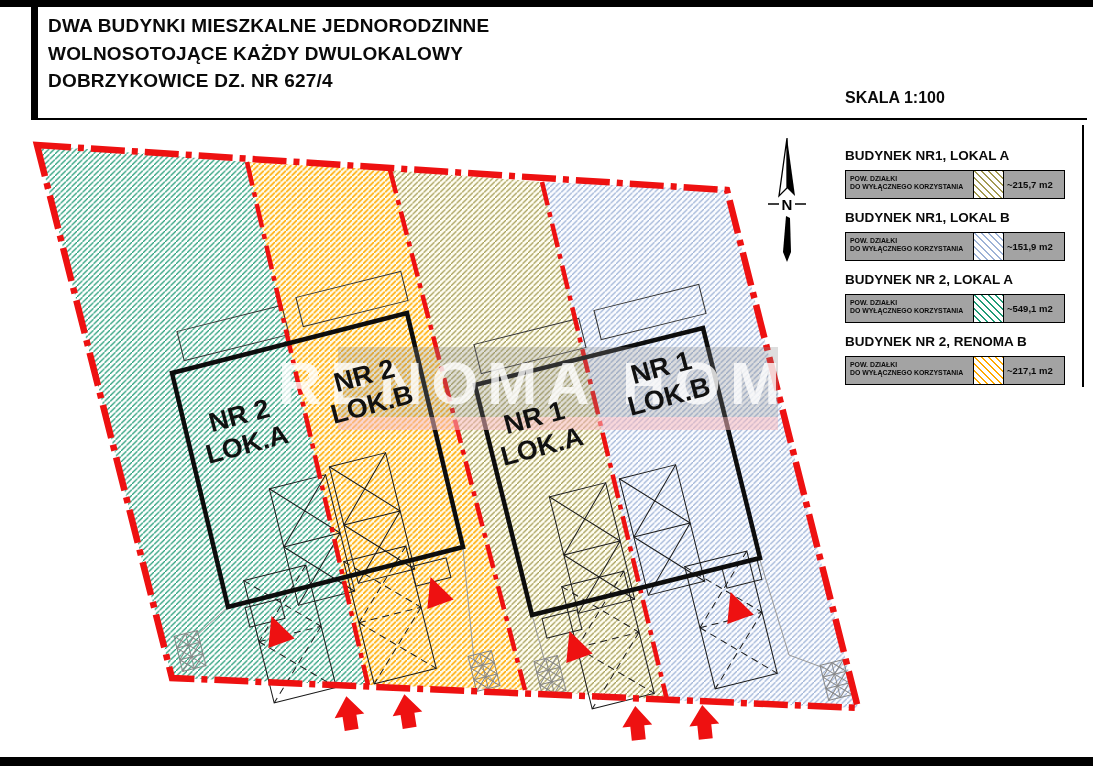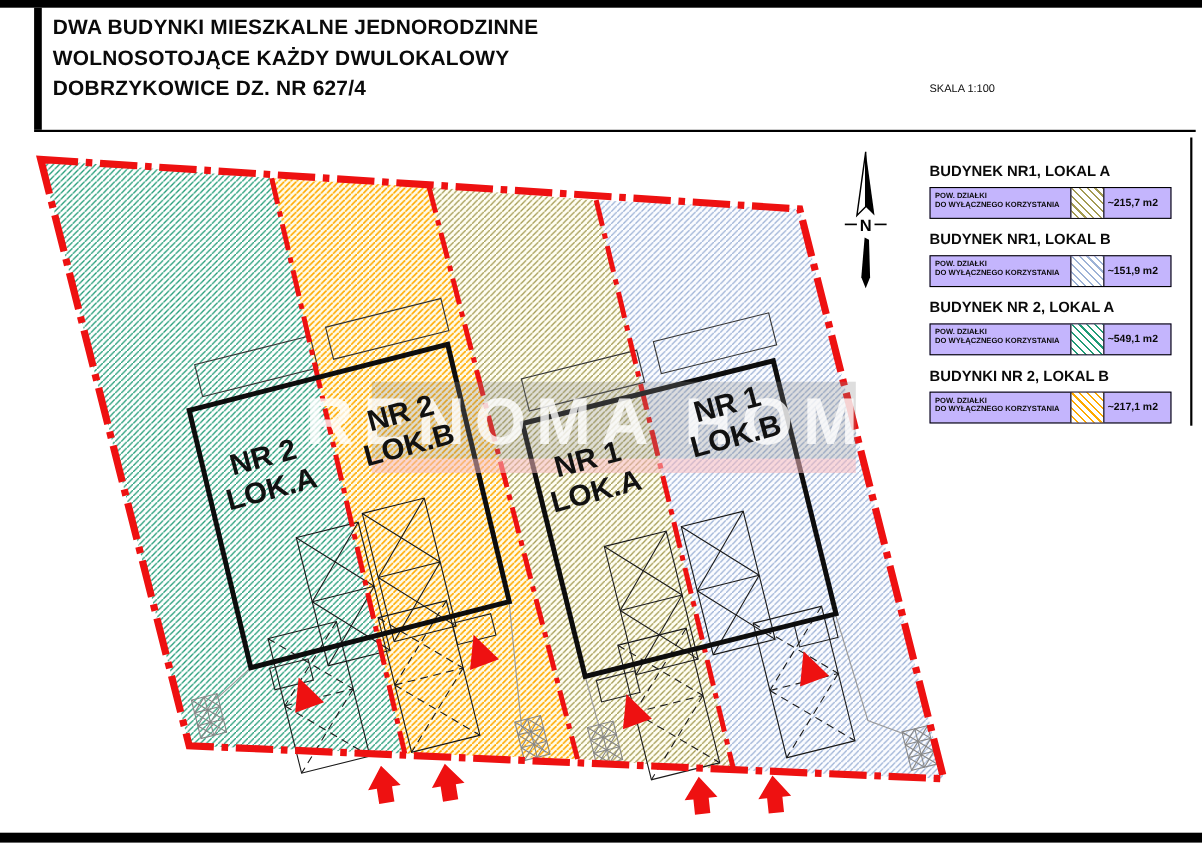--- a/index.html
+++ b/index.html
@@ -5,26 +5,26 @@
   html,body{margin:0;padding:0;}
   body{width:1093px;height:772px;position:relative;background:#ffffff;
        font-family:"Liberation Sans",sans-serif;overflow:hidden;color:#0a0a0a;}
   .frame-top{position:absolute;left:0;top:0;width:1093px;height:7px;background:#000;}
   .frame-bottom{position:absolute;left:0;top:757px;width:1093px;height:9px;background:#000;}
   .header-bar-left{position:absolute;left:31px;top:7px;width:7px;height:111px;background:#000;}
   .header-rule{position:absolute;left:31px;top:118px;width:1056px;height:2px;background:#000;}
   .legend-edge{position:absolute;left:1082px;top:125px;width:2px;height:262px;background:#000;}
   #title-block{position:absolute;left:48px;top:12px;font-weight:bold;font-size:19px;
                line-height:27.5px;letter-spacing:.2px;white-space:nowrap;}
-  #scale-label{position:absolute;left:845px;top:76px;font-weight:normal;font-size:10px;}
+  #scale-label{position:absolute;left:845px;top:89px;font-weight:bold;font-size:16px;}
   #plan-svg{position:absolute;left:0;top:0;}
   #legend{position:absolute;left:845px;top:148px;width:220px;}
   .lg-title{font-weight:bold;font-size:13.5px;margin:0 0 7px 0;white-space:nowrap;}
   .lg-box{display:flex;align-items:stretch;border:1.6px solid #000;height:27px;
-          margin:0 0 11px 0;background:#c4b5fd;}
+          margin:0 0 11px 0;background:#a3a3a3;}
   .lg-desc{flex:1;font-size:6.9px;font-weight:bold;line-height:8.4px;
            padding:4px 2px 0 4px;white-space:nowrap;}
   .lg-swatch{width:29px;border-left:1.4px solid #000;border-right:1.4px solid #000;}
   .lg-area{width:57px;font-size:9.5px;font-weight:bold;display:flex;
            align-items:center;padding-left:3px;white-space:nowrap;}
 </style>
 </head>
 <body>
 
 <div class="frame-top"></div>
@@ -226,21 +226,21 @@
   <div class="lg-title">BUDYNEK NR 2, LOKAL A</div>
   <div class="lg-box">
     <div class="lg-desc">
       <div>POW. DZIAŁKI</div>
       <div>DO WYŁĄCZNEGO KORZYSTANIA</div>
     </div>
     <div class="lg-swatch" style="background: repeating-linear-gradient(45deg, rgb(255, 255, 255) 0px, rgb(255, 255, 255) 3.6px, rgb(31, 155, 118) 3.6px, rgb(31, 155, 118) 5px);"></div>
     <div class="lg-area">~549,1 m2</div>
   </div>
 
-  <div class="lg-title">BUDYNKI NR 2, LOKAL B</div>
+  <div class="lg-title">BUDYNEK NR 2, RENOMA B</div>
   <div class="lg-box">
     <div class="lg-desc">
       <div>POW. DZIAŁKI</div>
       <div>DO WYŁĄCZNEGO KORZYSTANIA</div>
     </div>
     <div class="lg-swatch" style="background: repeating-linear-gradient(45deg, rgb(255, 255, 255) 0px, rgb(255, 255, 255) 3.6px, rgb(255, 170, 0) 3.6px, rgb(255, 170, 0) 5px);"></div>
     <div class="lg-area">~217,1 m2</div>
   </div>
 </div>
 

